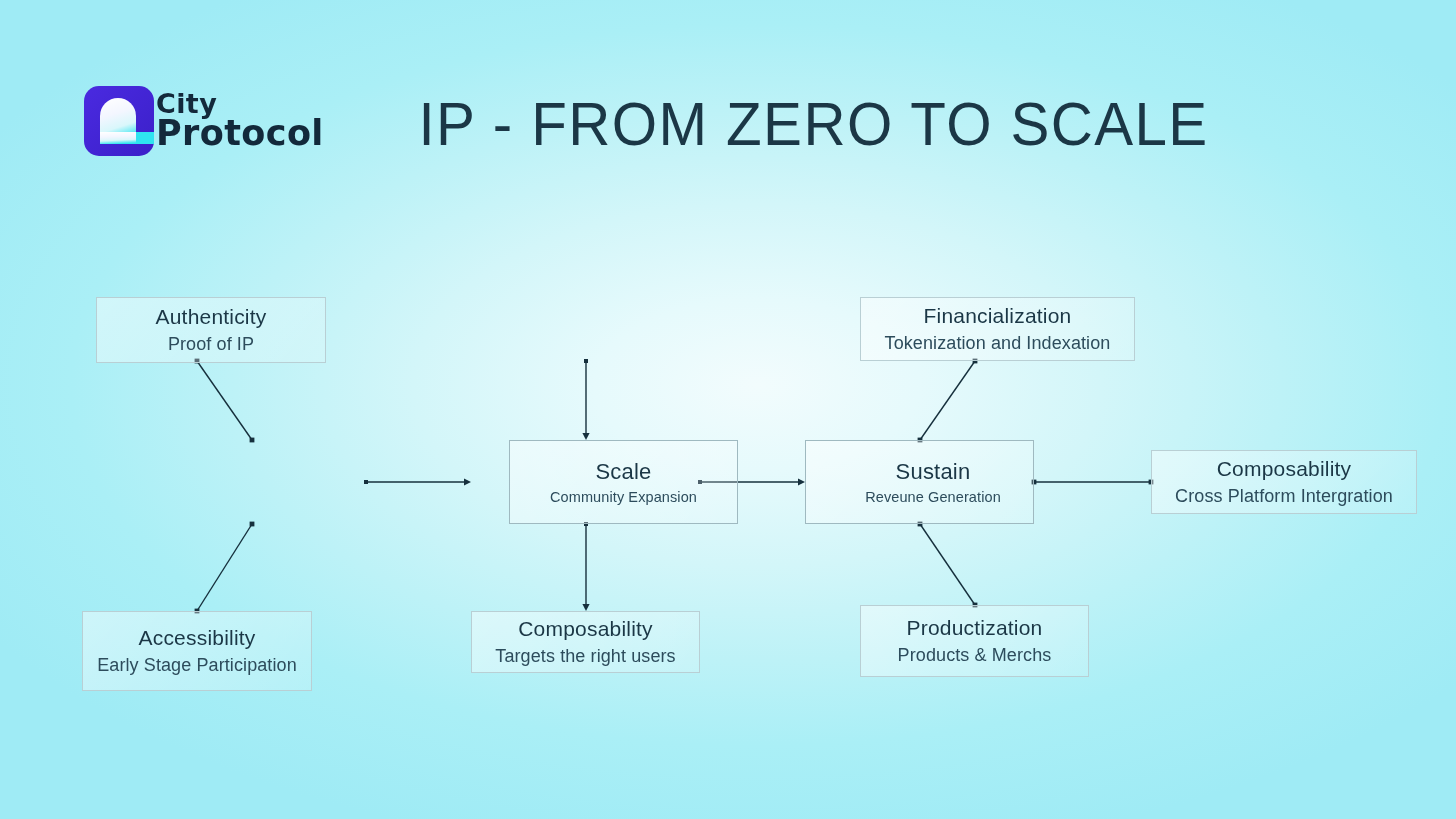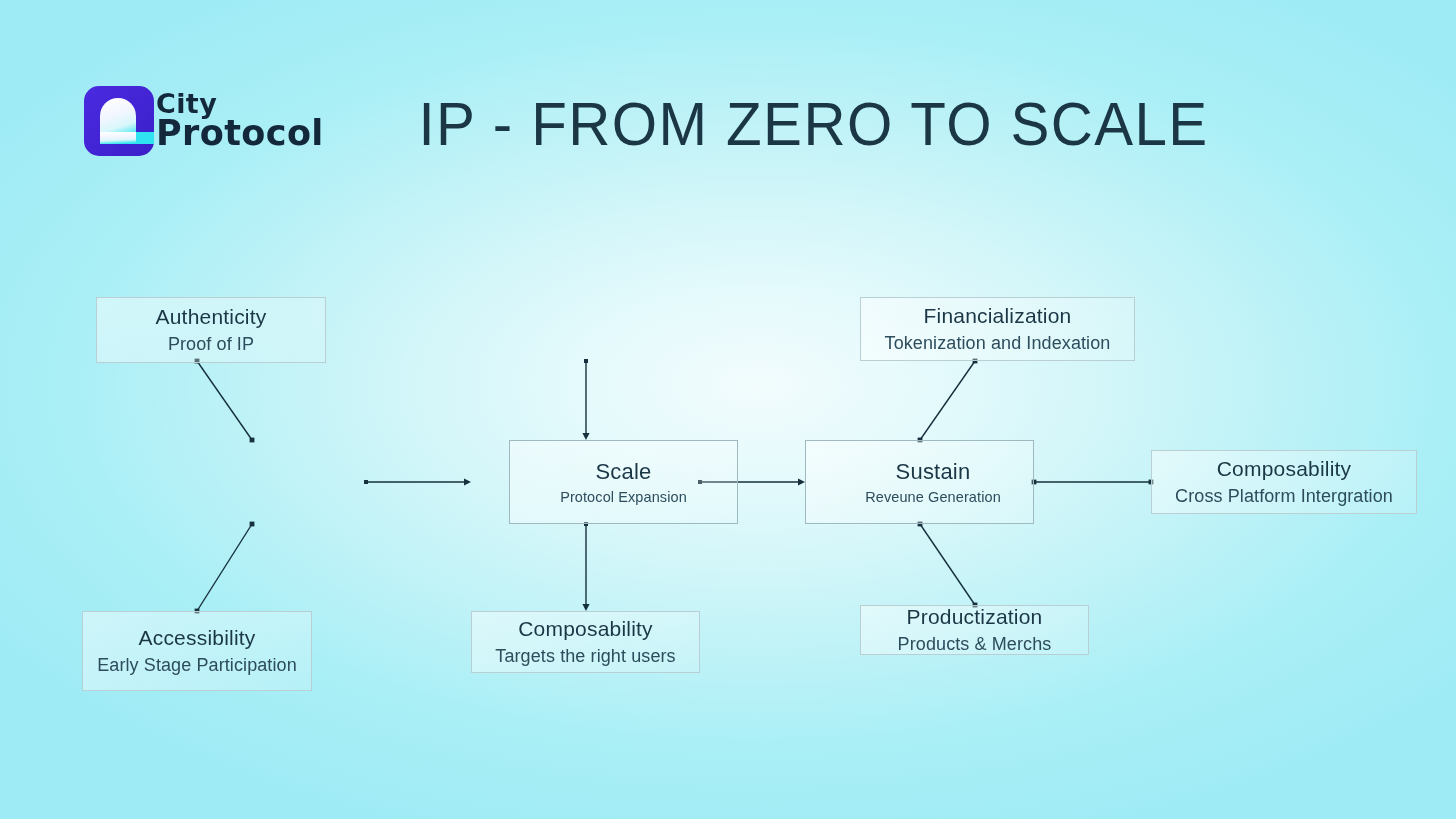--- a/index.html
+++ b/index.html
@@ -204,35 +204,35 @@
 <div class="node" style="left: 96px; top: 297px; width: 230px; height: 66px;">
       <div class="title">Authenticity</div>
       <div class="sub">Proof of IP</div>
     </div>
     <div class="node" style="left: 82px; top: 611px; width: 230px; height: 80px;">
       <div class="title">Accessibility</div>
       <div class="sub">Early Stage Participation</div>
     </div>
     <div class="node primary" style="left: 471px; top: 440px; width: 229px; height: 84px; margin-left: 38px;">
       <div class="title">Scale</div>
-      <div class="sub">Protocol Expansion</div>
+      <div class="sub">Community Expansion</div>
     </div>
     <div class="node" style="left: 471px; top: 611px; width: 229px; height: 62px;">
       <div class="title">Composability</div>
       <div class="sub">Targets the right users</div>
     </div>
     <div class="node" style="left: 860px; top: 297px; width: 275px; height: 64px;">
       <div class="title">Financialization</div>
       <div class="sub">Tokenization and Indexation</div>
     </div>
     <div class="node primary" style="left: 805px; top: 440px; width: 229px; height: 84px; padding-left: 35px;">
       <div class="title">Sustain</div>
       <div class="sub">Reveune Generation</div>
     </div>
-    <div class="node" style="left: 860px; top: 605px; width: 229px; height: 50px;">
+    <div class="node" style="left: 860px; top: 605px; width: 229px; height: 72px;">
       <div class="title">Productization</div>
       <div class="sub">Products &amp; Merchs</div>
     </div>
     <div class="node" style="left: 1151px; top: 450px; width: 266px; height: 64px;">
       <div class="title">Composability</div>
       <div class="sub">Cross Platform Intergration</div>
     </div>
   </div>
 
 </body></html>

